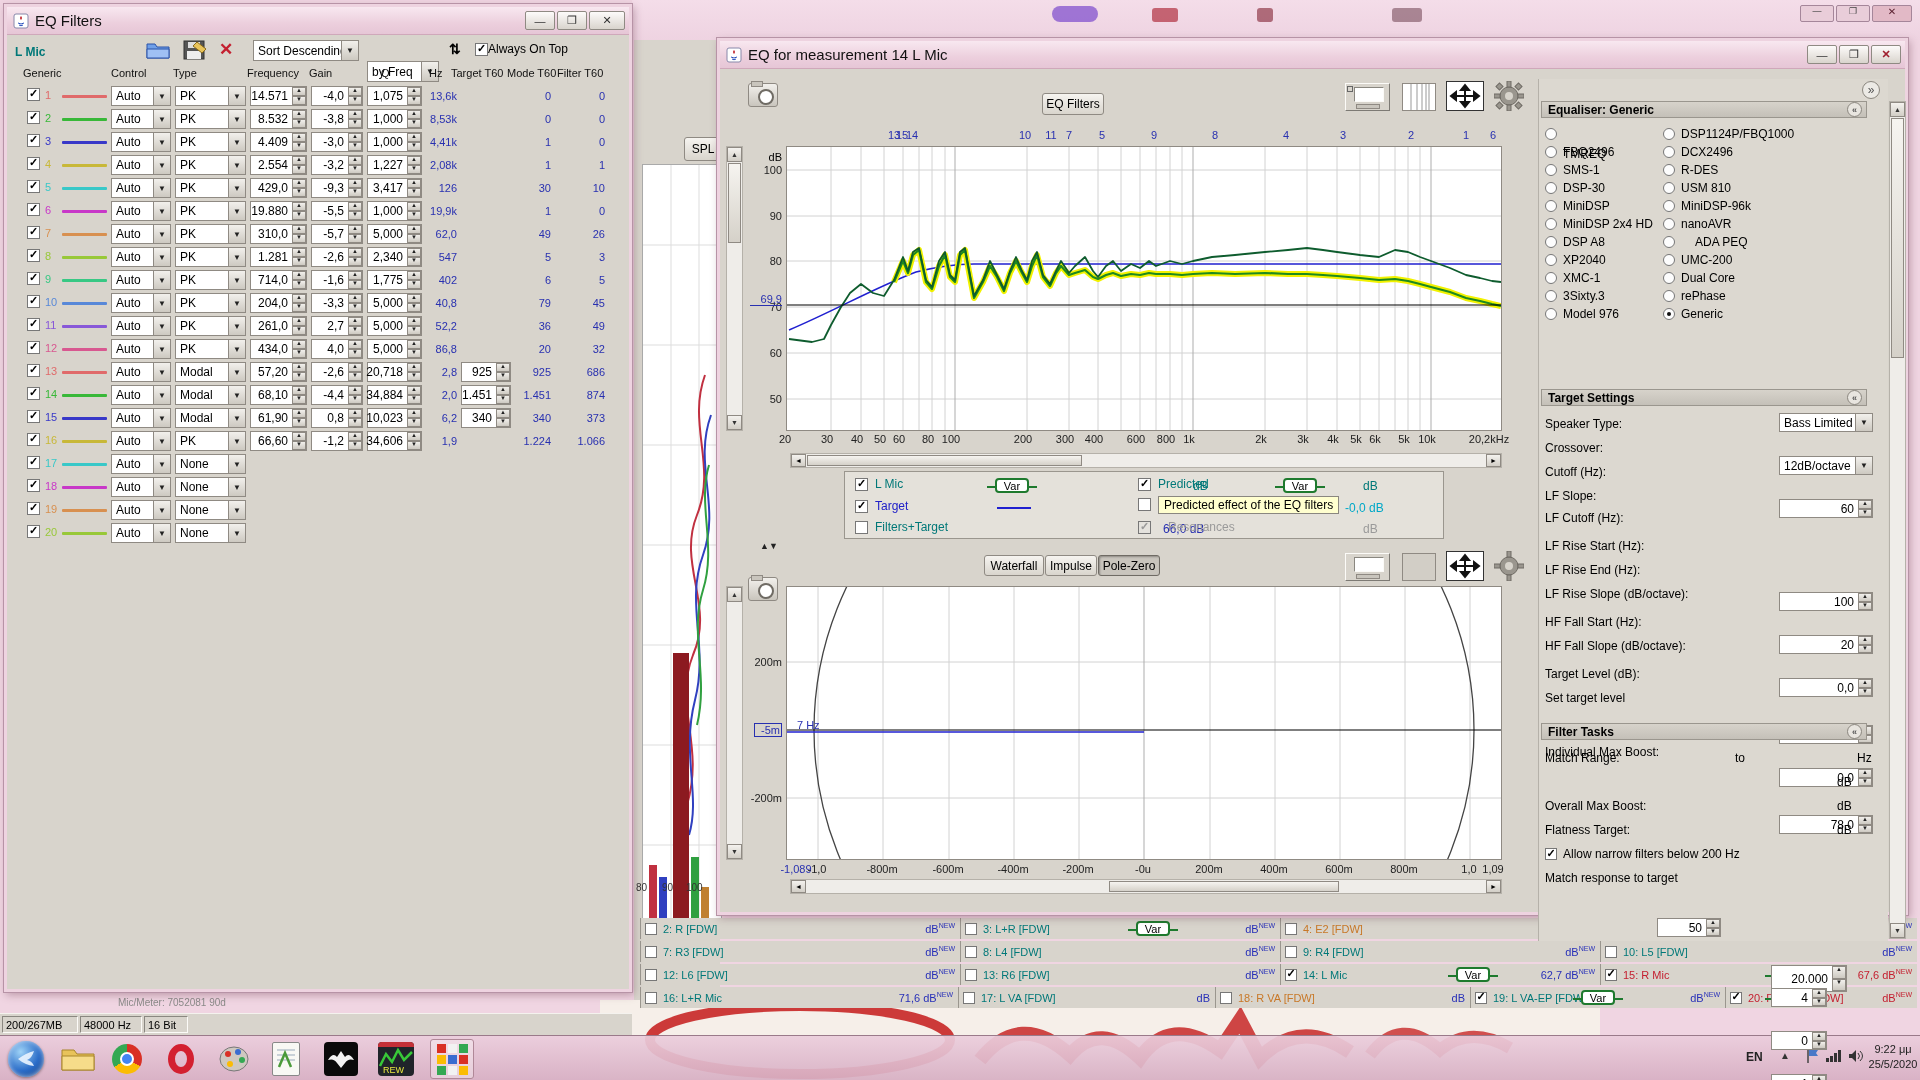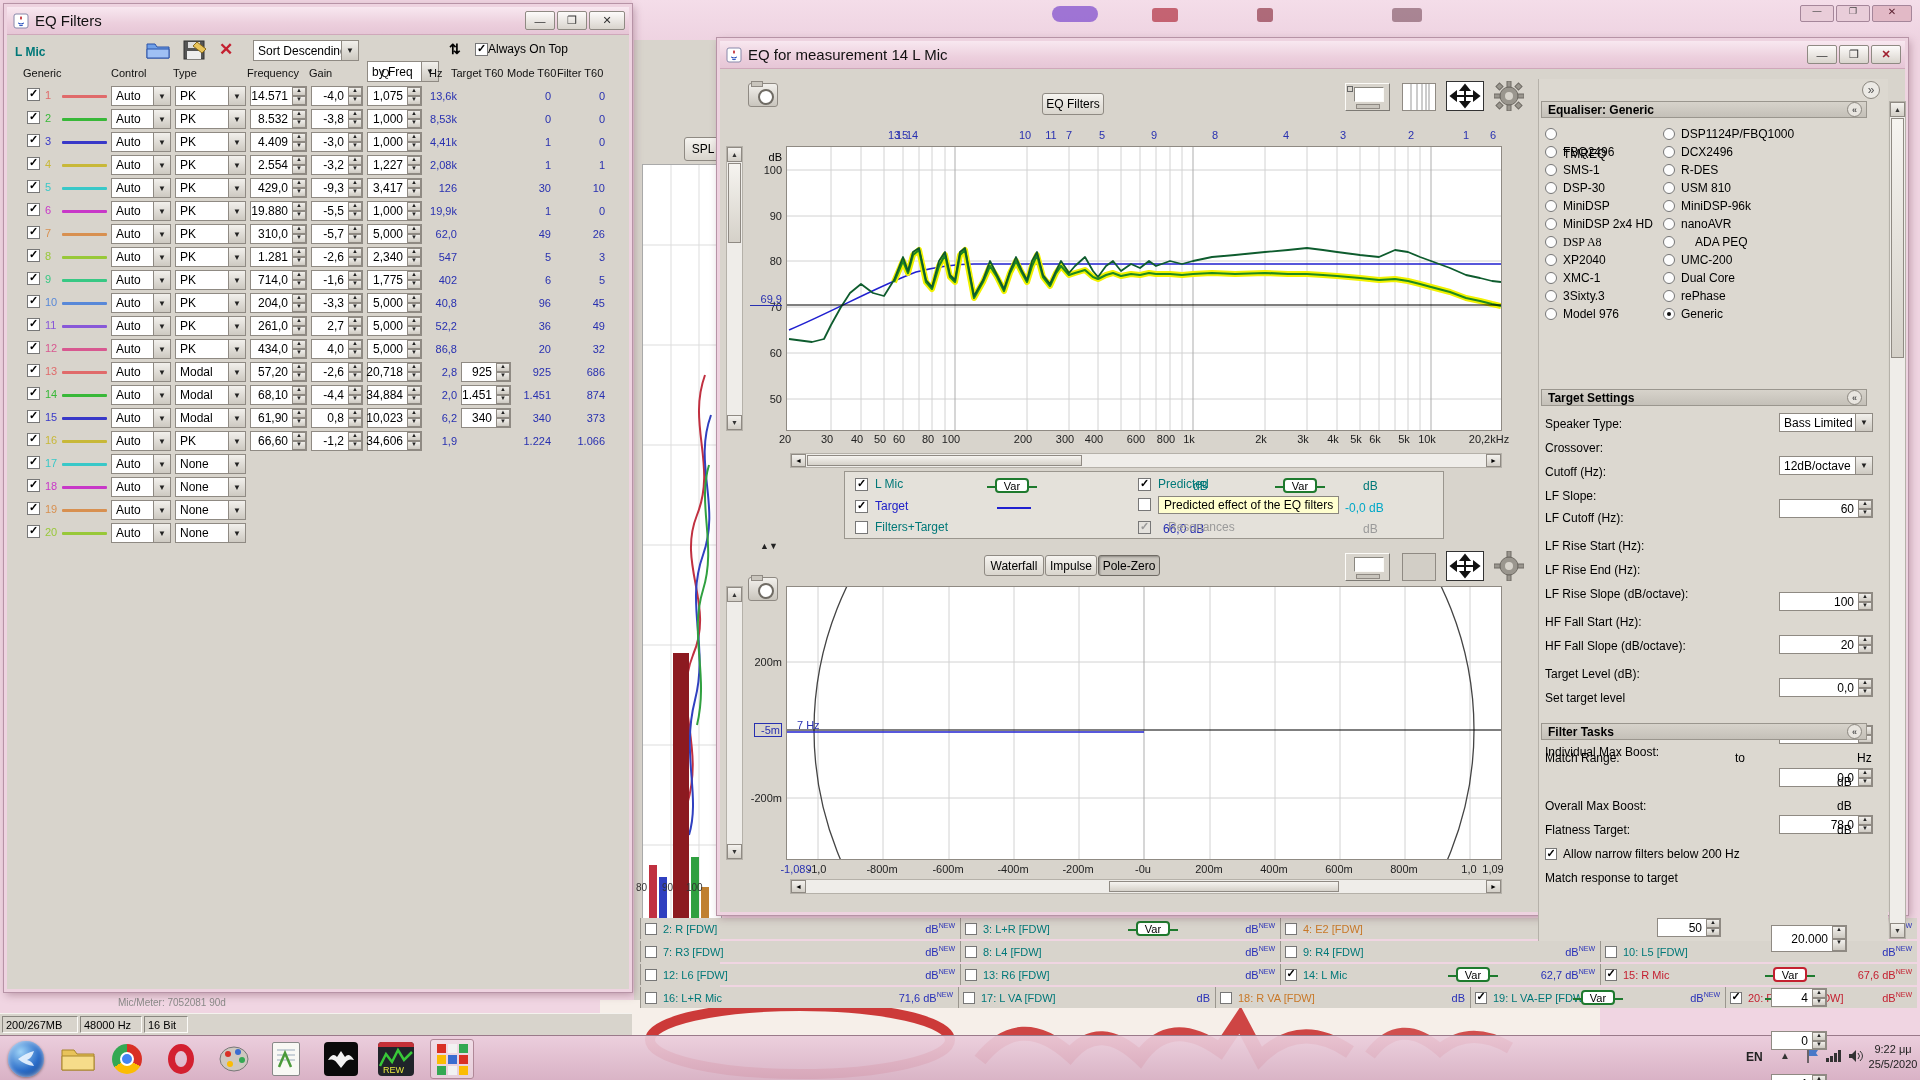--- a/index.html
+++ b/index.html
@@ -720,21 +720,21 @@
           <div style="height:18px;display:flex;align-items:center;">
             <span class="radio"></span>
             <span style="margin-left:6px;font-size:12px;">MiniDSP</span>
           </div>
 
           <div style="height:18px;display:flex;align-items:center;">
             <span class="radio"></span>
             <span style="margin-left:6px;font-size:12px;">MiniDSP 2x4 HD</span>
           </div>
 
-          <div style="height:18px;display:flex;align-items:center;font-family:Liberation Serif, serif;">
+          <div style="height:18px;display:flex;align-items:center;">
             <span class="radio"></span>
             <span style="margin-left:6px;font-size:12px;">DSP A8</span>
           </div>
 
           <div style="height:18px;display:flex;align-items:center;">
             <span class="radio"></span>
             <span style="margin-left:6px;font-size:12px;">XP2040</span>
           </div>
 
           <div style="height:18px;display:flex;align-items:center;">
@@ -892,21 +892,21 @@
 
       <div class="abs" style="left:6px;top:672px;font-size:12px;">Match Range:</div>
       <div class="abs spinbox" style="left:118px;top:668px;width:64px;height:19px;">
           <span>50</span>
           <span class="spin">
             <i>▲</i>
             <i>▼</i>
           </span>
         </div>
       <div class="abs" style="left:196px;top:672px;font-size:12px;">to</div>
-      <div class="abs spinbox" style="left:232px;top:656px;width:76px;height:27px;align-items:center;">
+      <div class="abs spinbox" style="left:232px;top:696px;width:76px;height:27px;align-items:center;">
           <span>20.000</span>
           <span class="spin">
             <i>▲</i>
             <i>▼</i>
           </span>
         </div>
       <div class="abs" style="left:318px;top:672px;font-size:12px;">Hz</div>
 
       <div class="abs" style="left:6px;top:666px;font-size:12px;">Individual Max Boost:</div>
       <div class="abs spinbox" style="left:232px;top:692px;width:56px;height:19px;">
@@ -1394,21 +1394,21 @@
           </span>
           <span class="spinbox qv numbox">
             <span>5,000</span>
             <span class="spin">
               <i>▲</i>
               <i>▼</i>
             </span>
           </span>
           <span class="hz blue">40,8</span>
 
-          <span class="md blue">96</span>
+          <span class="md blue">79</span>
           <span class="ft blue">45</span>
         </div>
 
         <div class="frow" style="position:relative;" data-variant="pk">
           <span class="cbx on abs" style="left:12px;top:3px;"></span>
           <span class="num" style="color: rgb(136, 88, 216);">11</span>
           <span class="cline" style="background: rgb(136, 88, 216);"></span>
           <span class="combo ctl">
             <span>Auto</span>
             <span class="dd">▼</span>

